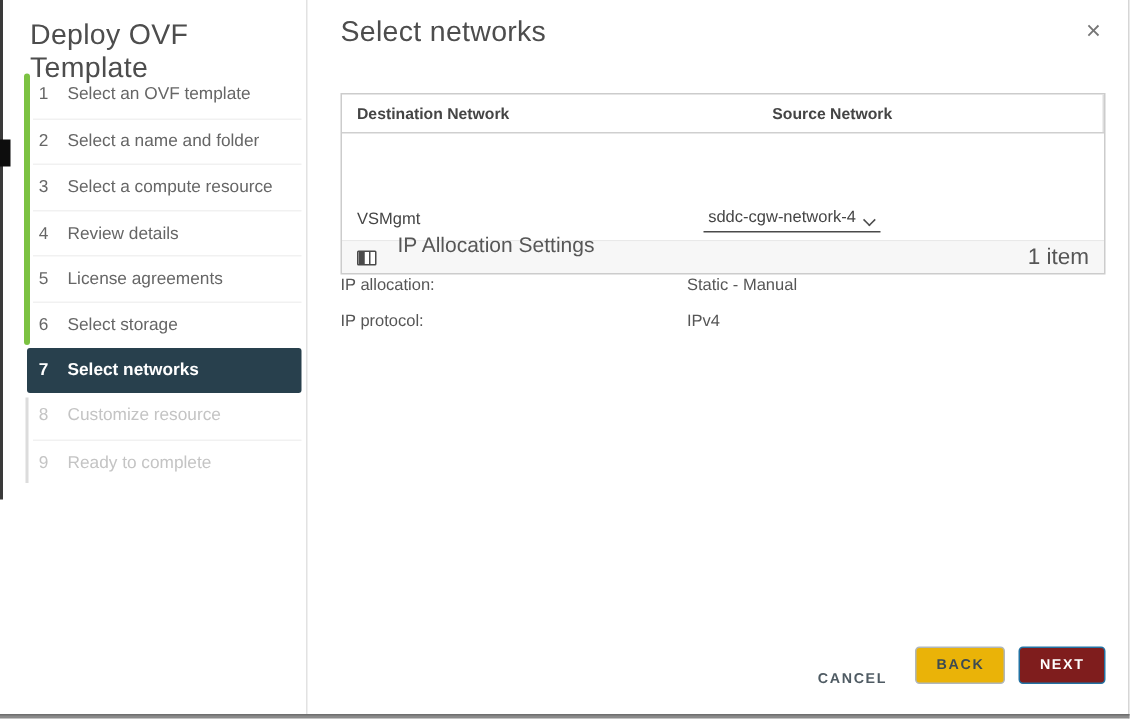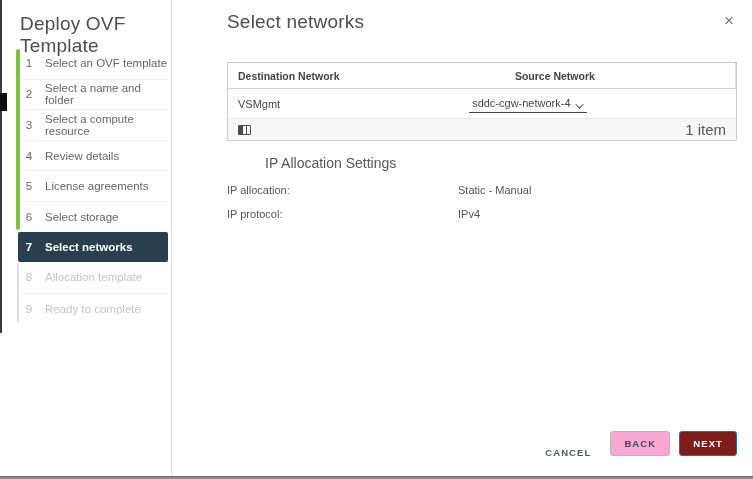--- a/index.html
+++ b/index.html
@@ -13,21 +13,21 @@
   }
 
   
   .edge-left   { position:absolute; left:0; top:0; width:2px; height:333px; background:#3a3a3a; z-index:5; }
   .edge-notch  { position:absolute; left:0; top:93px; width:7px; height:18px; background:#0d0d0d; z-index:5; }
   .edge-bottom { position:absolute; left:0; bottom:0; width:100%; height:3px; background:#8a8a8a; border-top:1px solid #6f6f6f; z-index:5; }
   .edge-right  { position:absolute; right:0; top:0; width:1px; height:100%; background:#d6d6d6; z-index:5; }
 
   
   .sidebar {
-    position:absolute; left:0; top:0; width:172px; height:476px;
+    position:absolute; left:0; top:0; width:205px; height:476px;
     background:#fff; border-right:1px solid #e2e2e2;
   }
   .sidebar-title {
     padding:13px 0 0 20px;
     font-size:19px; font-weight:400; color:#4d4d4d; letter-spacing:.2px;
   }
   .rail-green {
     position:absolute; left:16px; top:49px; width:4px; height:181px;
     background:#7cc242; border-radius:2px;
   }
@@ -67,21 +67,21 @@
     position:absolute; left:21px; right:16px; top:62px;
     border:1px solid #cccccc; background:#fff;
   }
   .nt-header { display:flex; height:26px; border-bottom:1px solid #cfcfcf; align-items:stretch; }
   .nt-hcell {
     display:flex; align-items:center; padding-left:10px;
     font-size:10.5px; font-weight:bold; color:#454545;
   }
   .nt-hcell.c1 { width:45.5%; border-right:1px solid #dddddd; }
   .nt-hcell.c2 { flex:1; }
-  .nt-row { display:flex; height:30px; align-items:center; border-bottom:1px solid #e9e9e9; }
+  .nt-row { display:flex; height:30px; align-items:center; border-bottom:1px solid #e9e9e9;margin-top:42px; }
   .nt-cell { font-size:11px; color:#454545; padding-left:10px; }
   .nt-cell.c1 { width:45.5%; }
   .nt-cell.c2 { flex:1; }
   .nt-select {
     display:inline-flex; align-items:flex-end; gap:7px;
     border-bottom:1px solid #4a4a4a; padding:2px 3px 3px 3px;
     font-size:11px; color:#454545; cursor:pointer;
   }
   .chev {
     width:6px; height:6px; border-left:1.5px solid #4a4a4a; border-bottom:1.5px solid #4a4a4a;
@@ -113,21 +113,21 @@
     position:absolute; right:16px; bottom:15px;
     display:flex; align-items:center; gap:9px;
   }
   .btn {
     font-family:"Liberation Sans", sans-serif;
     font-size:9.5px; font-weight:bold; letter-spacing:1.1px;
     border-radius:3px; cursor:pointer; background:none; border:none;
   }
   .btn-cancel { color:#4f5b63; padding:6px 10px;margin-top:19px; }
   .btn-back {
-    color:#3c4a52; background:#f9a8d4; border:1px solid #b0b7bb;
+    color:#3c4a52; background:#eab308; border:1px solid #b0b7bb;
     padding:6px 13px;
   }
   .btn-next {
     color:#ffffff; background:#7f1d1d; border:1px solid #2272a3;
     padding:6px 13px;
   }
 </style>
 </head>
 <body>
 
@@ -164,21 +164,21 @@
     <div class="step">
       <span class="num">6</span>
       <span>Select storage</span>
     </div>
     <div class="step active">
       <span class="num">7</span>
       <span>Select networks</span>
     </div>
     <div class="step disabled">
       <span class="num">8</span>
-      <span>Allocation template</span>
+      <span>Customize resource</span>
     </div>
     <div class="step disabled">
       <span class="num">9</span>
       <span>Ready to complete</span>
     </div>
   </div>
 </div>
 
 <div class="main">
   <div class="close-x">×</div>

